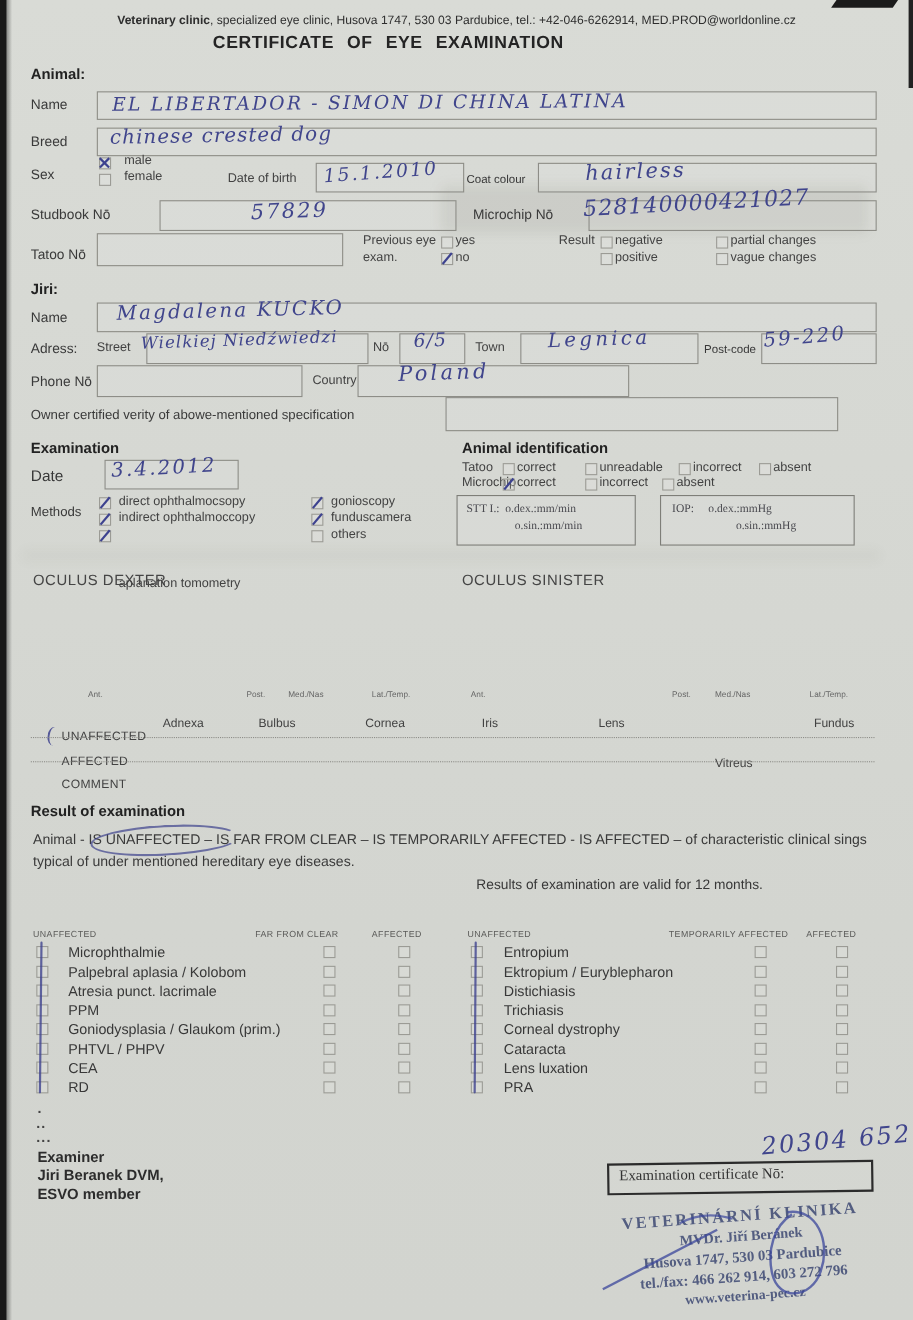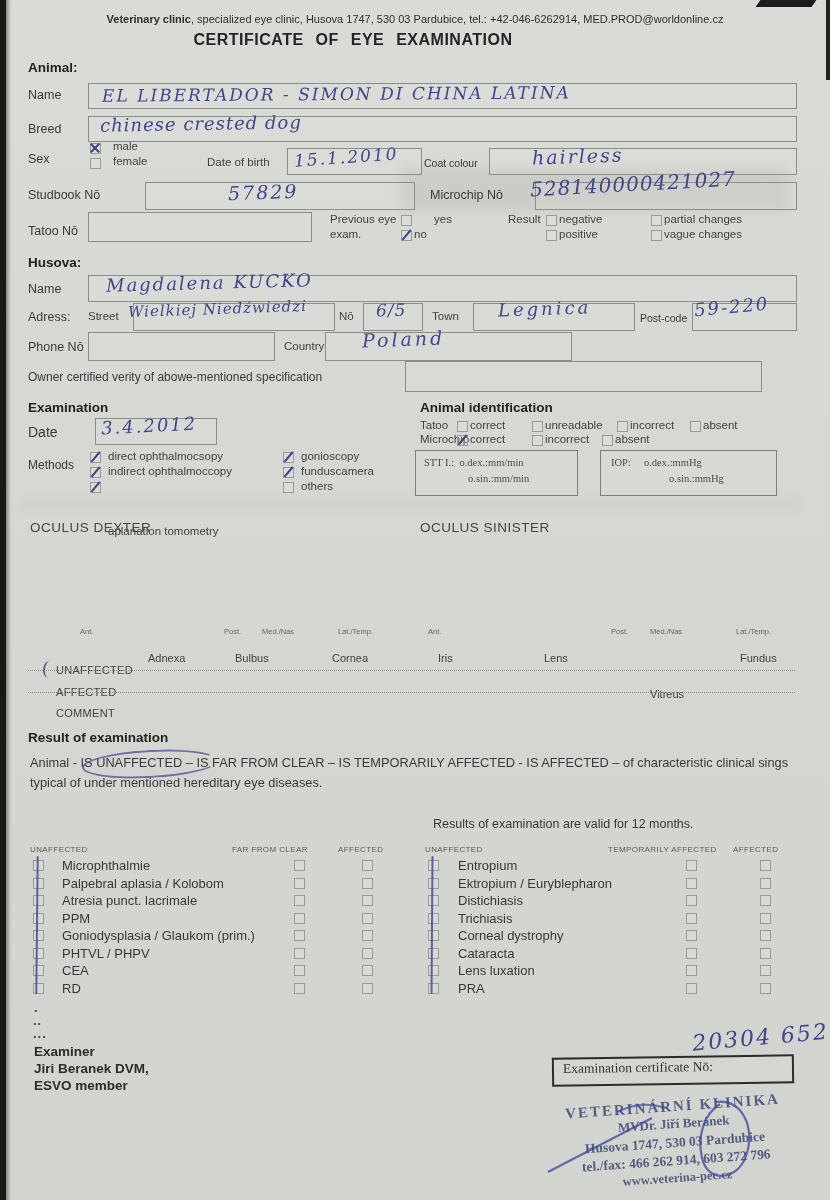--- a/index.html
+++ b/index.html
@@ -74,34 +74,34 @@
   <div class="hw" style="left:228px;top:181px;font-size:19px;transform:rotate(-2deg);letter-spacing:2px;">57829</div>
   <div class="abs lbl" style="left:430px;top:188px;">Microchip Nō</div>
   <div class="box" style="left:535px;top:182px;width:260px;height:26px;"></div>
   <div class="hw" style="left:530px;top:172px;font-size:20px;transform:rotate(-3deg);letter-spacing:1px;">528140000421027</div>
 
   <div class="abs lbl" style="left:28px;top:224px;">Tatoo Nō</div>
   <div class="box" style="left:88px;top:212px;width:222px;height:28px;"></div>
   <div class="abs sm" style="left:330px;top:213px;">Previous eye</div>
   <div class="abs sm" style="left:330px;top:228px;">exam.</div>
   <span class="cb" style="left:401px;top:215px;"></span>
-  <div class="abs sm" style="left:414px;top:213px;margin-left:20px;">yes</div>
+  <div class="abs sm" style="left:414px;top:213px;">yes</div>
   <span class="cb sl" style="left:401px;top:230px;"></span>
   <div class="abs sm" style="left:414px;top:228px;">no</div>
   <div class="abs sm" style="left:508px;top:213px;">Result</div>
   <span class="cb" style="left:546px;top:215px;"></span>
   <div class="abs sm" style="left:559px;top:213px;">negative</div>
   <span class="cb" style="left:546px;top:230px;"></span>
   <div class="abs sm" style="left:559px;top:228px;">positive</div>
   <span class="cb" style="left:651px;top:215px;"></span>
   <div class="abs sm" style="left:664px;top:213px;">partial changes</div>
   <span class="cb" style="left:651px;top:230px;"></span>
   <div class="abs sm" style="left:664px;top:228px;">vague changes</div>
 
-  <div class="abs b" style="left:28px;top:255px;font-size:13.5px;color:#222;">Husova:</div>
+  <div class="abs b" style="left:28px;top:255px;font-size:13.5px;color:#222;">Jiri:</div>
   <div class="abs lbl" style="left:28px;top:282px;">Name</div>
   <div class="box" style="left:88px;top:275px;width:707px;height:25px;"></div>
   <div class="hw" style="left:106px;top:272px;font-size:18px;transform:rotate(-1.5deg);letter-spacing:2px;">Magdalena KUCKO</div>
 
   <div class="abs lbl" style="left:28px;top:310px;">Adress:</div>
   <div class="abs sm" style="left:88px;top:310px;">Street</div>
   <div class="box" style="left:133px;top:303px;width:200px;height:26px;"></div>
   <div class="hw" style="left:128px;top:300px;font-size:15px;transform:rotate(-2deg);">Wielkiej Niedźwiedzi</div>
   <div class="abs sm" style="left:339px;top:310px;">Nō</div>
   <div class="box" style="left:363px;top:303px;width:58px;height:26px;"></div>
@@ -191,21 +191,21 @@
   <div class="abs" style="left:43px;top:661px;width:10px;height:17px;border-left:2px solid rgba(62,66,142,.85);border-radius:50%;transform:rotate(6deg);"></div>
   <div class="abs sm" style="left:56px;top:664px;font-size:11px;letter-spacing:.3px;">UNAFFECTED</div>
   <div class="dotline" style="left:28px;top:670px;width:767px;"></div>
   <div class="abs sm" style="left:56px;top:686px;font-size:11px;letter-spacing:.3px;">AFFECTED</div>
   <div class="dotline" style="left:28px;top:692px;width:767px;"></div>
   <div class="abs sm" style="left:56px;top:707px;font-size:11px;letter-spacing:.3px;">COMMENT</div>
 
   <div class="abs b" style="left:28px;top:730px;font-size:13.5px;color:#222;">Result of examination</div>
   <div class="abs" style="left:30px;top:753px;width:780px;font-size:12.8px;line-height:1.55;color:#3a3a3a;">Animal - IS UNAFFECTED – IS FAR FROM CLEAR – IS TEMPORARILY AFFECTED - IS AFFECTED – of characteristic clinical sings typical of under mentioned hereditary eye diseases.</div>
   <div class="abs" style="left:82px;top:750px;width:132px;height:24px;border:2px solid rgba(62,66,142,.7);border-radius:50%;border-right-color:transparent;transform:rotate(-3deg);"></div>
-  <div class="abs" style="left:433px;top:797px;font-size:12.5px;margin-top:20px;">Results of examination are valid for 12 months.</div>
+  <div class="abs" style="left:433px;top:797px;font-size:12.5px;">Results of examination are valid for 12 months.</div>
 
   <div class="abs tiny" style="left:30px;top:845px;">UNAFFECTED</div>
   <div class="abs tiny" style="left:232px;top:845px;">FAR FROM CLEAR</div>
   <div class="abs tiny" style="left:338px;top:845px;">AFFECTED</div>
 
   <span class="cb" style="left:33px;top:860px;"></span>
   <div class="abs" style="left:62px;top:858px;font-size:13px;">Microphthalmie</div>
   <span class="cb" style="left:294px;top:860px;"></span>
   <span class="cb" style="left:362px;top:860px;"></span>
   <span class="cb" style="left:33px;top:878px;"></span>

